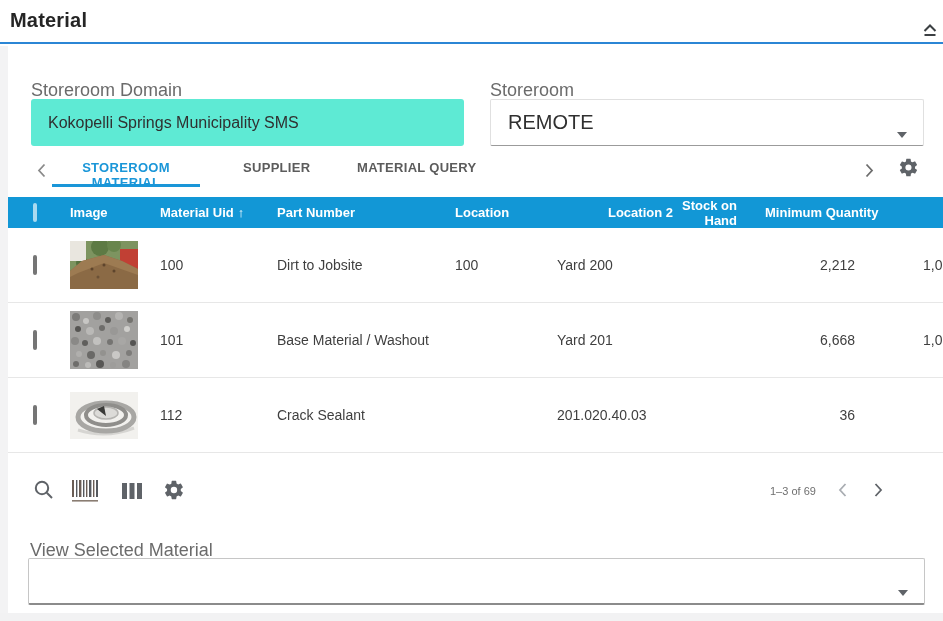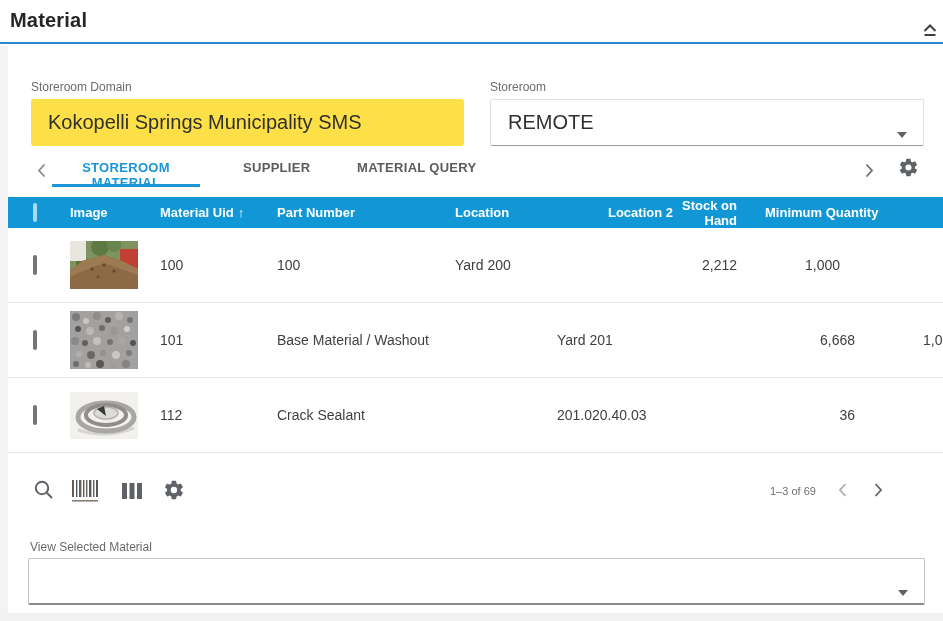--- a/index.html
+++ b/index.html
@@ -15,25 +15,25 @@
   #app{position:relative;width:943px;height:621px;background:#fff;overflow:hidden;}
 
   
   .titlebar{position:absolute;left:0;top:0;width:943px;height:44px;background:#fff;border-bottom:2px solid var(--underline-blue);}
   .page-title{position:absolute;left:10px;top:9px;font-size:20px;font-weight:700;color:#252525;letter-spacing:.2px;}
   .collapse-btn{position:absolute;right:2px;top:22px;width:22px;height:20px;background:none;border:none;cursor:pointer;}
 
   .gutter{position:absolute;left:0;top:46px;width:8px;height:567px;background:#f3f3f4;}
 
   
-  .fieldlabel{position:absolute;font-size:12px;color:var(--label-gray);}
+  .fieldlabel{position:absolute;font-size:18px;color:var(--label-gray);}
   .lbl-domain{left:31px;top:80px;}
   .lbl-storeroom{left:490px;top:80px;}
-  .textfield{position:absolute;left:31px;top:99px;width:433px;height:47px;background:#fde047;border-radius:3px;
-    font-size:20px;color:var(--text-dark);line-height:47px;padding-left:17px;}
+  .textfield{position:absolute;left:31px;top:99px;width:433px;height:47px;background:#5eead4;border-radius:3px;
+    font-size:16px;color:var(--text-dark);line-height:47px;padding-left:17px;}
   .selectfield{position:absolute;display:flex;align-items:center;background:#fff;border:1px solid #e0e0e0;border-bottom-color:#9b9b9b;border-radius:2px;font-size:20px;color:var(--text-dark);cursor:pointer;}
   .sel-storeroom{left:490px;top:99px;width:434px;height:47px;padding-left:17px;}
   .selectfield .caret{position:absolute;right:16px;top:50%;margin-top:-3px;}
 
   
   .tabs{position:absolute;left:0;top:155px;width:943px;height:36px;padding-left:28px;}
   .tab-scroll{position:absolute;top:6px;width:22px;height:22px;background:none;border:none;color:#8a8a8a;cursor:pointer;}
   .tab-scroll.left{left:30px;}
   .tab-scroll.right{left:858px;color:#6d6d6d;}
   .tab{position:absolute;top:5px;background:none;border:none;font-size:13px;font-weight:700;letter-spacing:.3px;color:#5c5c5c;cursor:pointer;font-family:"Liberation Sans",sans-serif;}
@@ -160,20 +160,21 @@
             <polygon points="0,48 0,30 12,20 34,14 52,20 68,28 68,48" fill="#8b6a45"></polygon>
             <polygon points="0,30 12,20 34,14 52,20 68,28 68,34 34,22 8,32 0,36" fill="#9d7b52"></polygon>
             <circle cx="22" cy="28" r="1.5" fill="#5e452c"></circle>
               <circle cx="34" cy="24" r="1.5" fill="#5e452c"></circle>
               <circle cx="44" cy="30" r="1.5" fill="#5e452c"></circle>
               <circle cx="28" cy="36" r="1.5" fill="#6b5136"></circle>
           </svg>
         </span>
       </div>
       <div>100</div>
+      <div>Dirt to Jobsite</div>
       <div>100</div>
       <div>Yard 200</div>
       <div class="cell-num"></div>
       <div class="cell-num">2,212</div>
       <div class="td-min">1,000</div>
     </div>
 
     <div class="trow tbody-row">
       <div><span class="cb"></span></div>
       <div>

